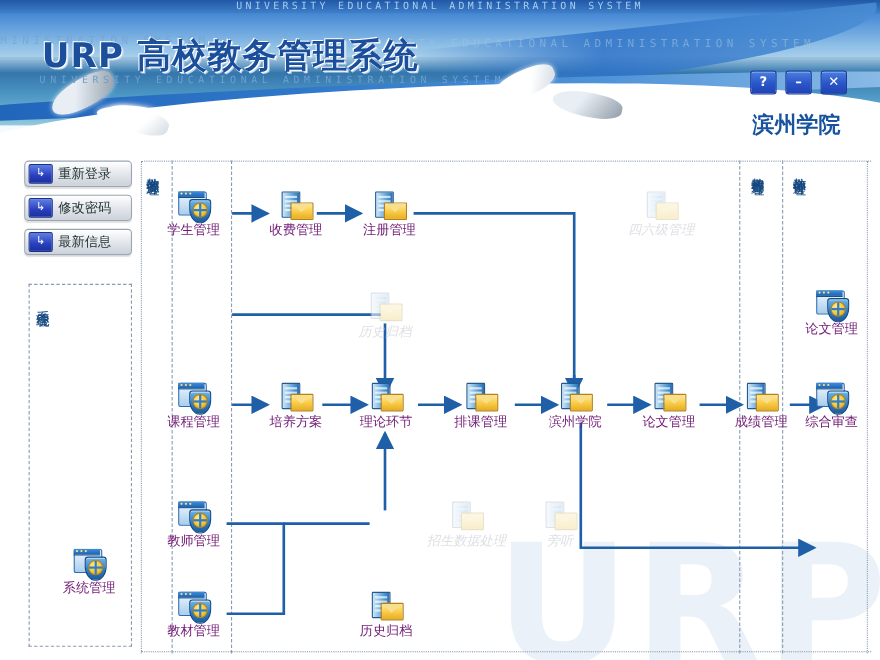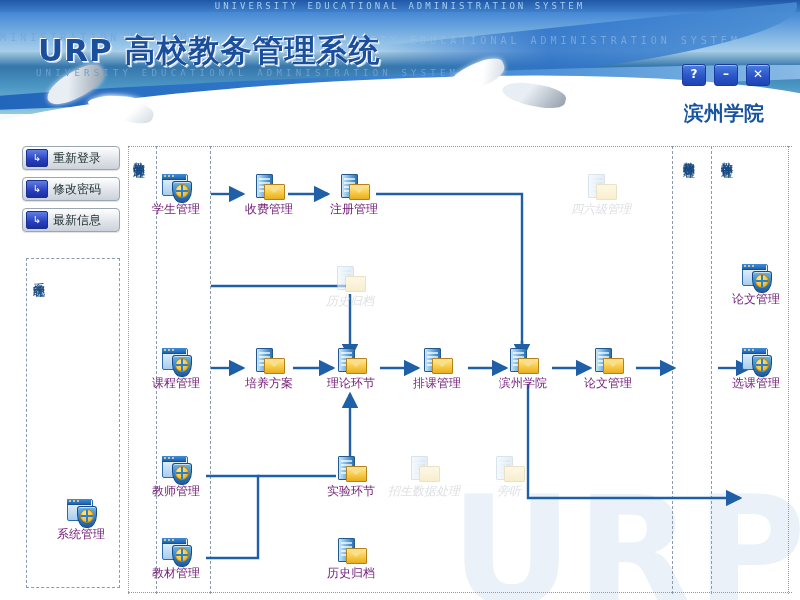--- a/index.html
+++ b/index.html
@@ -432,63 +432,63 @@
               <div class="rw" style="top:3px;"></div>
               <div class="rw" style="top:7px;"></div>
               <div class="rw" style="top:11px;"></div>
               <div class="rw" style="top:15px;"></div>
             </div>
           <div class="env"></div>
         </div>
         <div class="lbl">论文管理</div>
       </div>
 
+      <div class="node" style="left:528px;top:200px;">
+        <div class="ic ic-bldg">
+          <div class="bd">
+              <div class="rw" style="top:3px;"></div>
+              <div class="rw" style="top:7px;"></div>
+              <div class="rw" style="top:11px;"></div>
+              <div class="rw" style="top:15px;"></div>
+            </div>
+          <div class="env"></div>
+        </div>
+        <div class="lbl">成绩管理</div>
+      </div>
 
       <div class="node" style="left:592px;top:200px;">
         <div class="ic ic-shield">
           <div class="win"></div>
             <div class="bar"></div>
             <div class="dots">
               <i></i>
               <i></i>
               <i></i>
             </div>
             <div class="sh"></div>
             <div class="glb"></div>
         </div>
-        <div class="lbl">选课管理</div>
+        <div class="lbl">综合审查</div>
       </div>
 
       <div class="node" style="left:12px;top:308px;">
         <div class="ic ic-shield">
           <div class="win"></div>
             <div class="bar"></div>
             <div class="dots">
               <i></i>
               <i></i>
               <i></i>
             </div>
             <div class="sh"></div>
             <div class="glb"></div>
         </div>
         <div class="lbl">教师管理</div>
       </div>
 
-      <div class="node" style="left:187px;top:308px;">
-        <div class="ic ic-bldg">
-          <div class="bd">
-              <div class="rw" style="top:3px;"></div>
-              <div class="rw" style="top:7px;"></div>
-              <div class="rw" style="top:11px;"></div>
-              <div class="rw" style="top:15px;"></div>
-            </div>
-          <div class="env"></div>
-        </div>
-        <div class="lbl">实验环节</div>
-      </div>
 
       <div class="node dim" style="left:260px;top:308px;">
         <div class="ic ic-bldg">
           <div class="bd">
               <div class="rw" style="top:3px;"></div>
               <div class="rw" style="top:7px;"></div>
               <div class="rw" style="top:11px;"></div>
               <div class="rw" style="top:15px;"></div>
             </div>
           <div class="env"></div>

